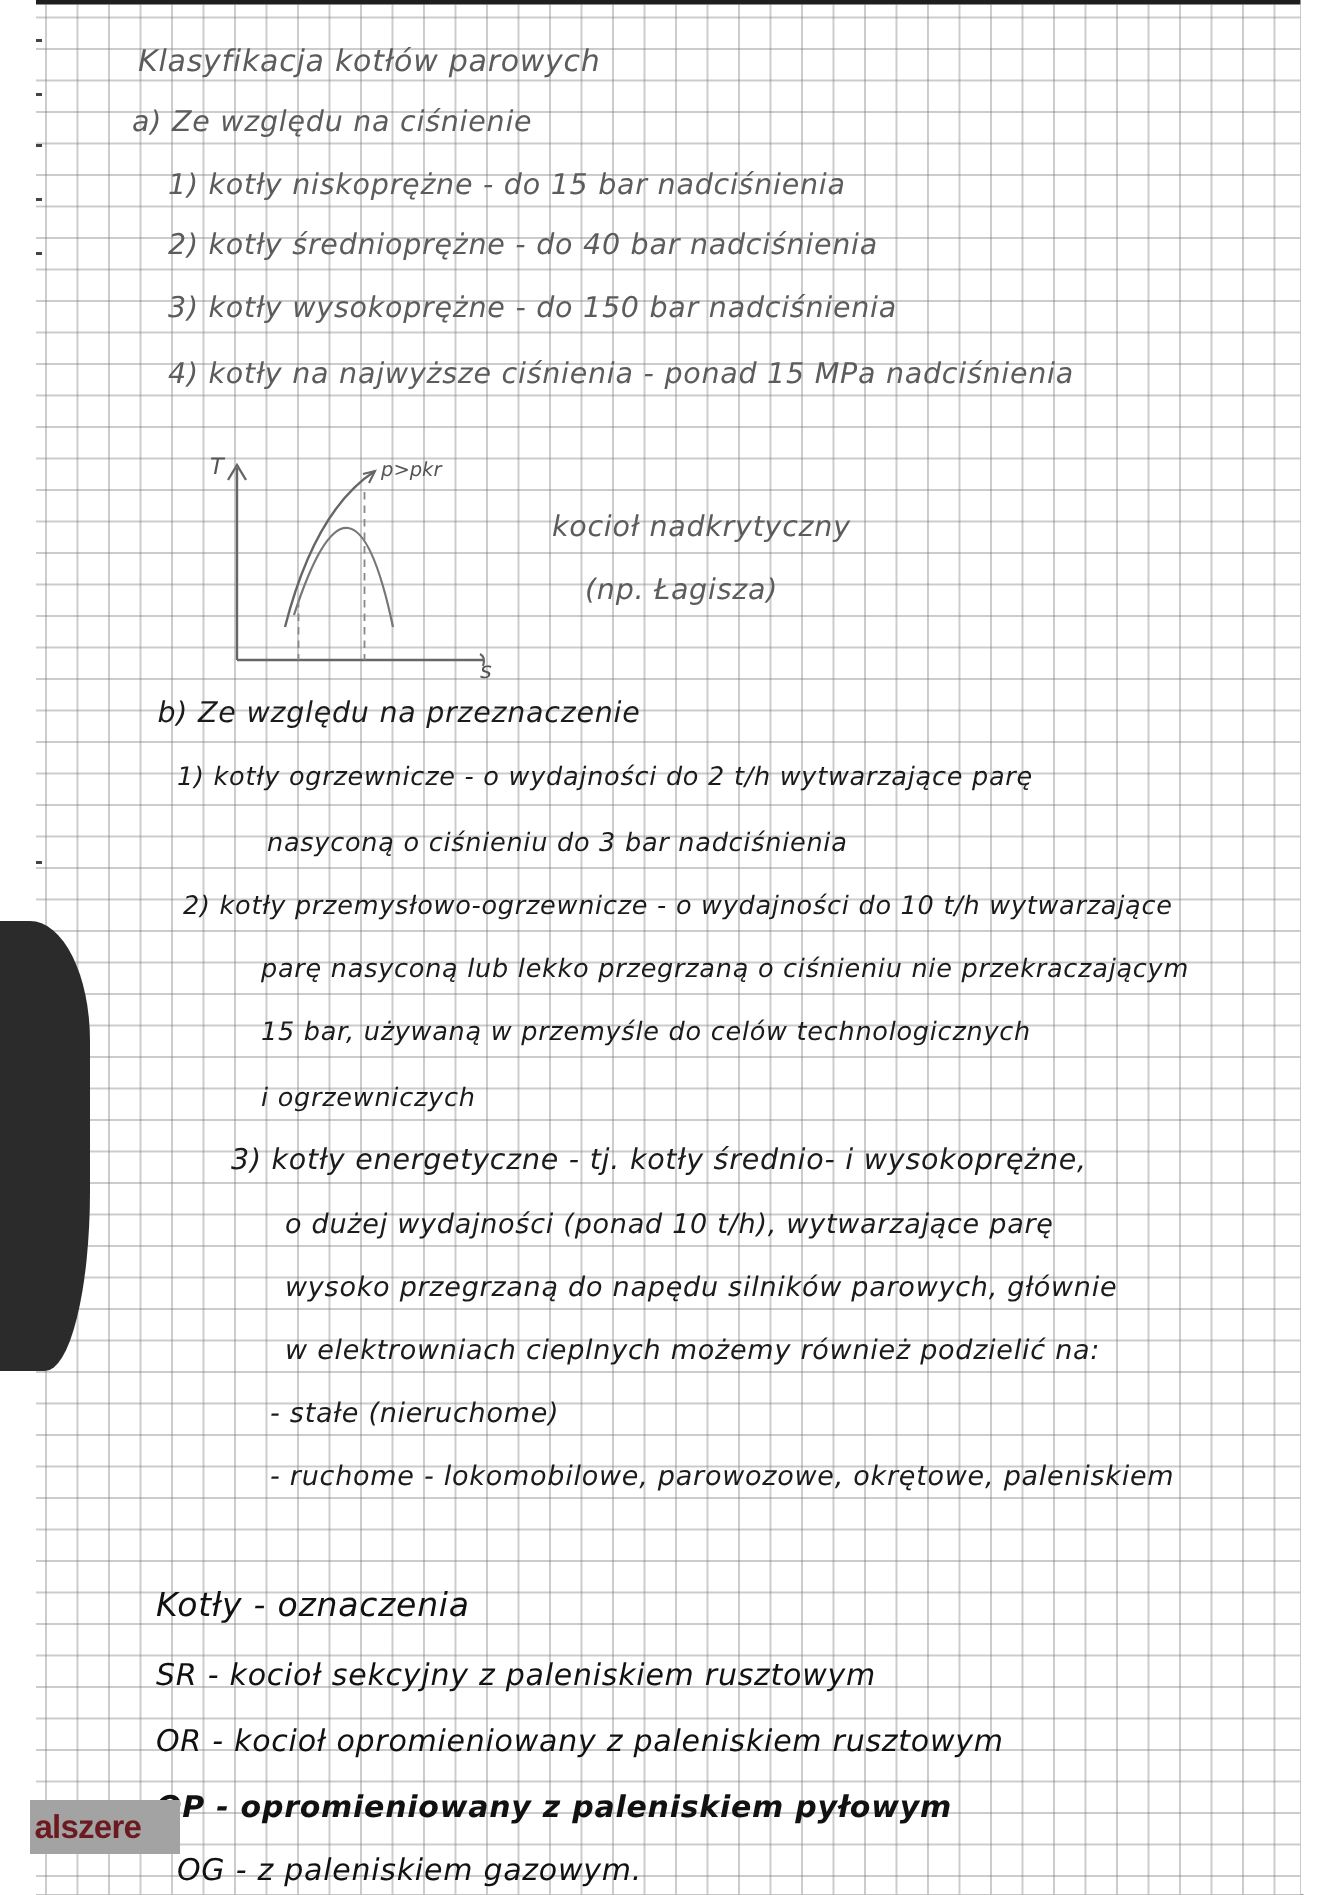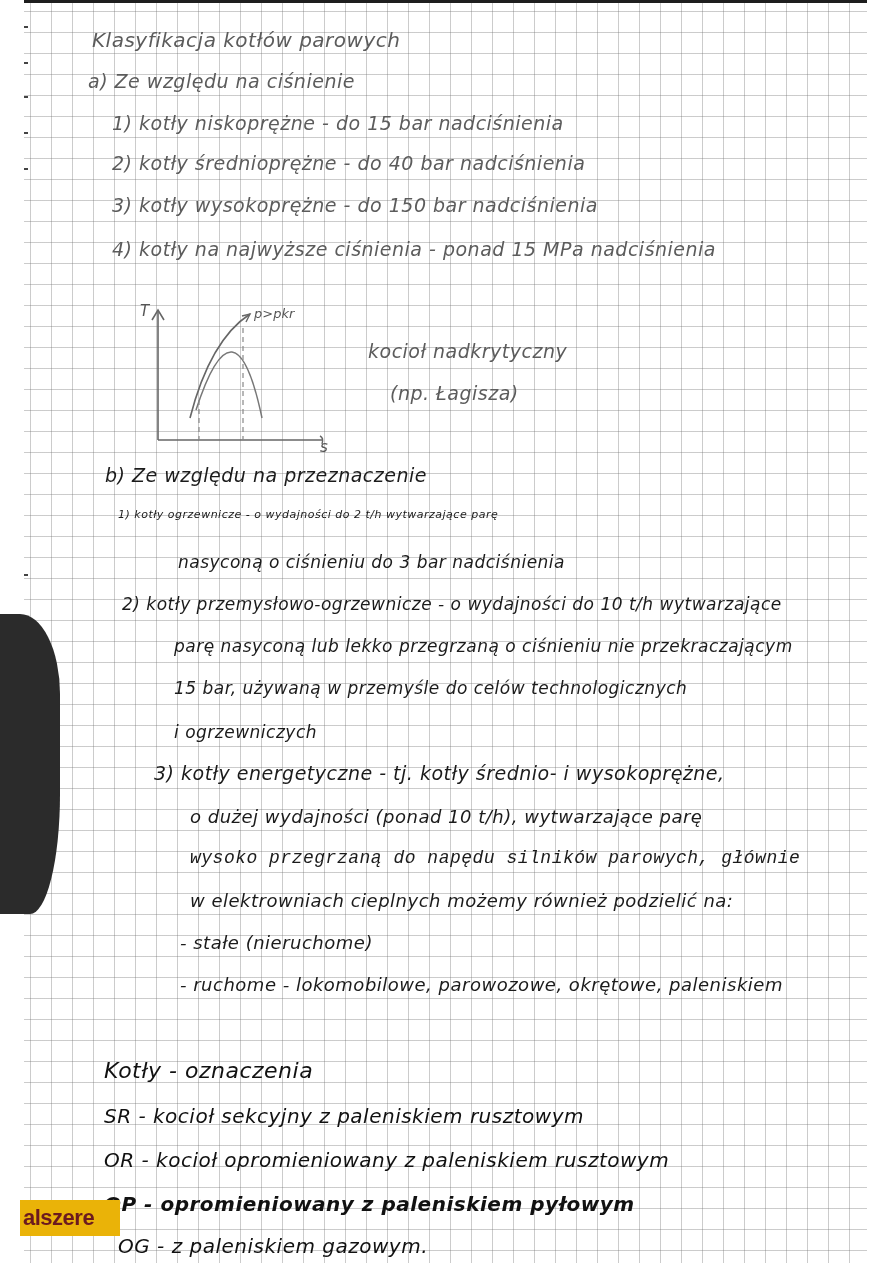--- a/index.html
+++ b/index.html
@@ -36,21 +36,21 @@
     font-family: "DejaVu Sans", sans-serif;
     font-style: italic; letter-spacing: 0.5px;
   }
   .pencil { color: #5c5c5c; font-weight: 300; font-size: 19px; }
   .pen { color: #1b1b1b; font-size: 19px; }
   .pen-big { color: #111; font-size: 22px; margin-top: 42px; }
   .diagram { position: absolute; left: 130px; top: 300px; }
   .diag-label { position: absolute; font-style: italic; color: #555; font-family: "DejaVu Sans", sans-serif; }
   .watermark {
     position: absolute; left: 20px; top: 1200px; width: 100px; height: 36px;
-    background: #eab308; display: flex; align-items: center;
+    background: #a3a3a3; display: flex; align-items: center;
   }
   .watermark span {
     font-family: "Liberation Sans", sans-serif; font-weight: bold; font-size: 22px;
     color: #6b1a1f; letter-spacing: -0.5px; padding-left: 3px;
   }
 </style>
 </head>
 <body>
 
 <div class="page"></div>
@@ -85,31 +85,31 @@
     <line x1="113" y1="28" x2="113" y2="140" stroke="#888" stroke-width="1.2" stroke-dasharray="5,4"></line>
   </svg>
   <div class="diag-label" style="left:10px; top:2px; font-size:15px;">T</div>
   <div class="diag-label" style="left:190px; top:138px; font-size:15px;">s</div>
   <div class="diag-label" style="left:124px; top:6px; font-size:13px;">p&gt;pkr</div>
 </div>
 <div class="t pencil" style="left:368px; top:340px;">kocioł nadkrytyczny</div>
 <div class="t pencil" style="left:390px; top:382px;">(np. Łagisza)</div>
 
 <div class="t pen" style="left:105px; top:464px;">b) Ze względu na przeznaczenie</div>
-<div class="t pen" style="left:118px; top:508px; font-size:11px;">1) kotły ogrzewnicze - o wydajności do 2 t/h wytwarzające parę</div>
+<div class="t pen" style="left:118px; top:508px; font-size:17px;">1) kotły ogrzewnicze - o wydajności do 2 t/h wytwarzające parę</div>
 <div class="t pen" style="left:178px; top:552px; font-size:17px;">nasyconą o ciśnieniu do 3 bar nadciśnienia</div>
 
 <div class="t pen" style="left:122px; top:594px; font-size:17px;">2) kotły przemysłowo-ogrzewnicze - o wydajności do 10 t/h wytwarzające</div>
 <div class="t pen" style="left:174px; top:636px; font-size:17px;">parę nasyconą lub lekko przegrzaną o ciśnieniu nie przekraczającym</div>
 <div class="t pen" style="left:174px; top:678px; font-size:17px;">15 bar, używaną w przemyśle do celów technologicznych</div>
 <div class="t pen" style="left:174px; top:722px; font-size:17px;">i ogrzewniczych</div>
 
 <div class="t pen" style="left:154px; top:762px; font-size:19px;">3) kotły energetyczne - tj. kotły średnio- i wysokoprężne,</div>
 <div class="t pen" style="left:190px; top:806px; font-size:18px;">o dużej wydajności (ponad 10 t/h), wytwarzające parę</div>
-<div class="t pen" style="left:190px; top:848px; font-size:18px;font-family:Liberation Mono, monospace;">wysoko przegrzaną do napędu silników parowych, głównie</div>
+<div class="t pen" style="left:190px; top:848px; font-size:18px;">wysoko przegrzaną do napędu silników parowych, głównie</div>
 <div class="t pen" style="left:190px; top:890px; font-size:18px;">w elektrowniach cieplnych możemy również podzielić na:</div>
 <div class="t pen" style="left:180px; top:932px; font-size:18px;">- stałe (nieruchome)</div>
 <div class="t pen" style="left:180px; top:974px; font-size:18px;">- ruchome - lokomobilowe, parowozowe, okrętowe, paleniskiem</div>
 
 <div class="t pen-big" style="left:104px; top:1016px;">Kotły - oznaczenia</div>
 <div class="t pen-big" style="left:104px; top:1062px; font-size:20px;">SR - kocioł sekcyjny z paleniskiem rusztowym</div>
 <div class="t pen-big" style="left:104px; top:1106px; font-size:20px;text-align:right;">OR - kocioł opromieniowany z paleniskiem rusztowym</div>
 <div class="t pen-big" style="left:104px; top:1150px; font-size:20px;font-weight:bold;">OP - opromieniowany z paleniskiem pyłowym</div>
 <div class="t pen-big" style="left:118px; top:1192px; font-size:20px;">OG - z paleniskiem gazowym.</div>
 

